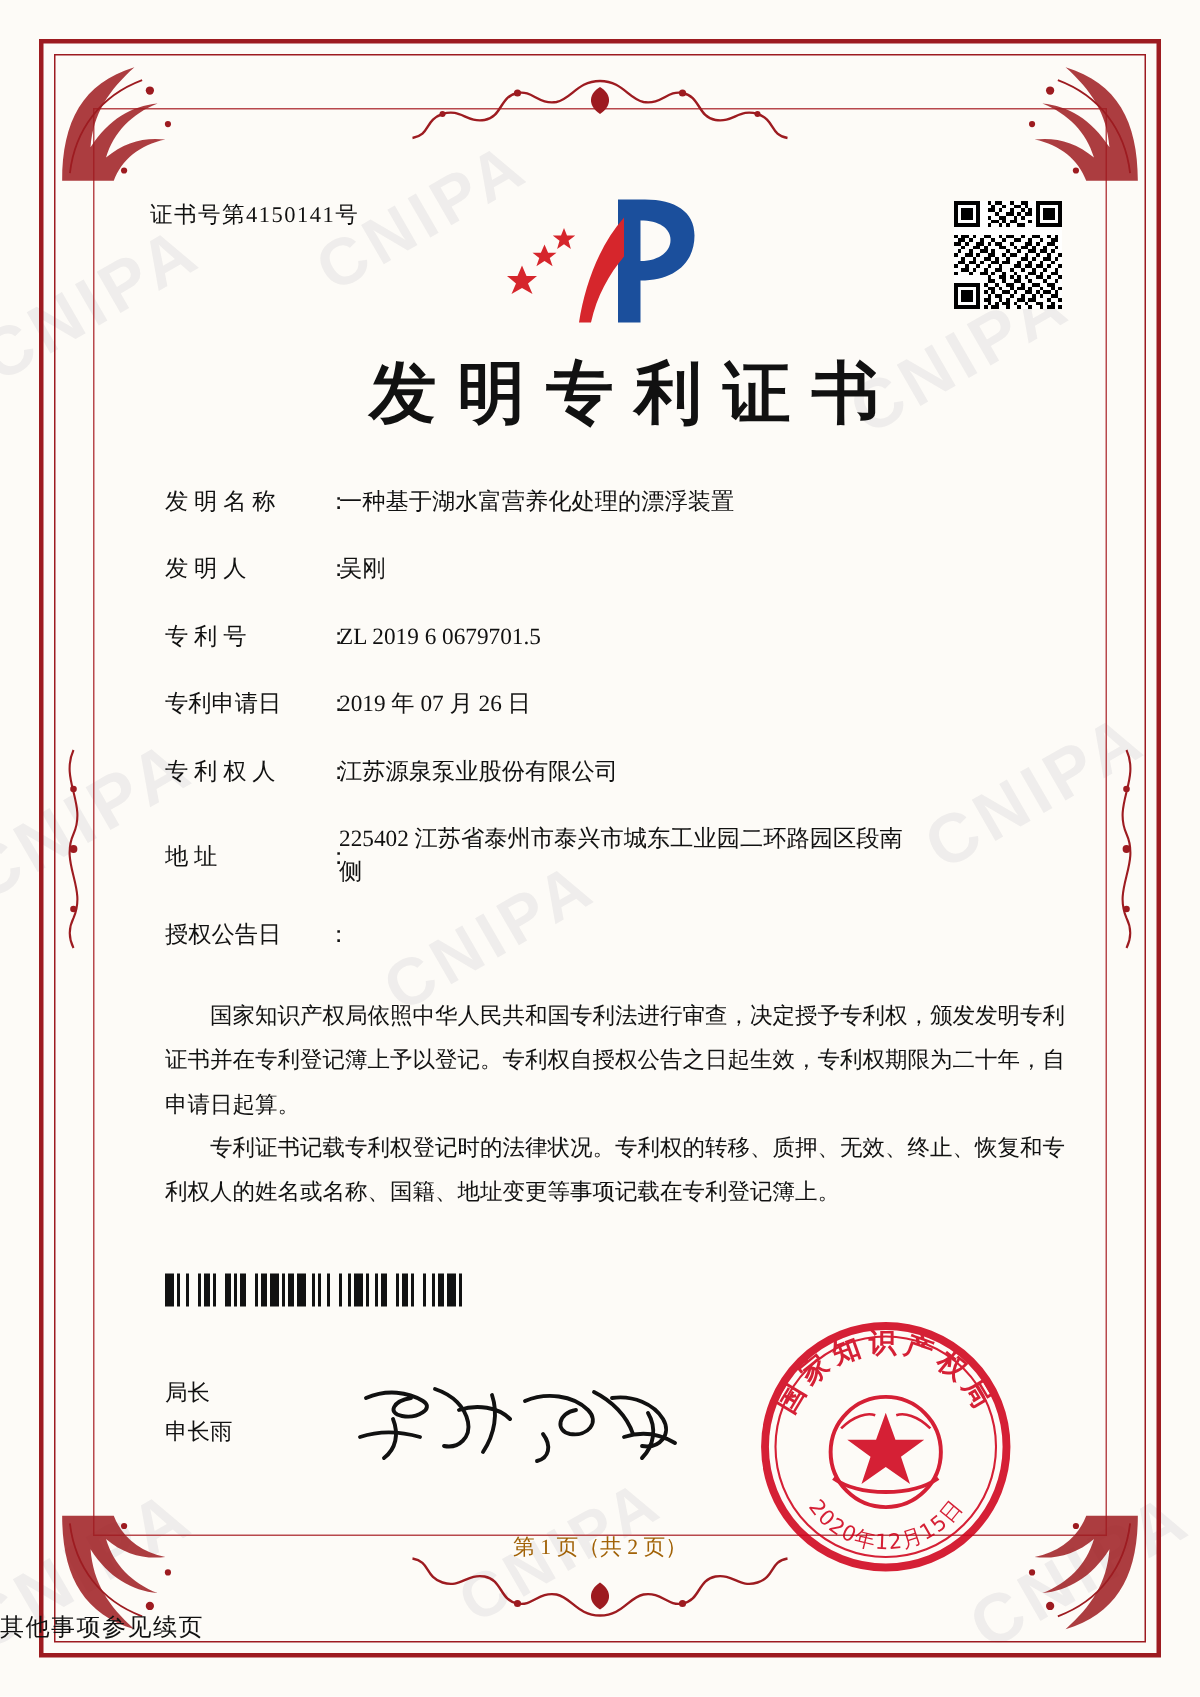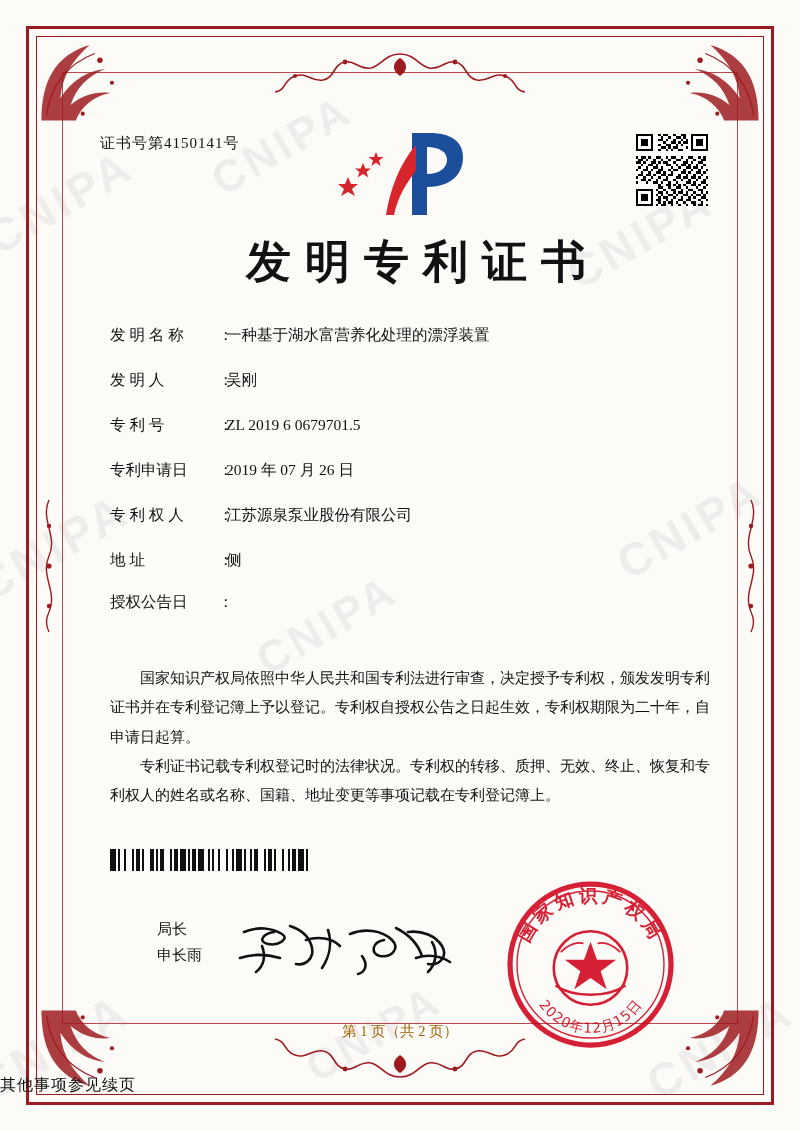--- a/index.html
+++ b/index.html
@@ -203,21 +203,20 @@
     background: #111;
     height: 100%;
   }
 
   .signer {
     position: absolute;
     left: 48px; top: 845px;
     font-size: 15px;
     color: #111;
     line-height: 1.7;
-    margin-left: 47px;
   }
 
   .signature {
     position: absolute;
     left: 170px; top: 840px;
     width: 230px; height: 70px;
     color: #111;
   }
   .signature svg { width: 100%; height: 100%; }
 
@@ -610,20 +609,21 @@
       <div class="field-row">
         <span class="field-label">专 利 权 人</span>
         <span class="field-sep">：</span>
         <span class="field-value">江苏源泉泵业股份有限公司</span>
       </div>
 
       <div class="field-row">
         <span class="field-label">地        址</span>
         <span class="field-sep">：</span>
         <span class="field-value">
+          <span>225402 江苏省泰州市泰兴市城东工业园二环路园区段南</span>
           <span class="second-line">侧</span>
         </span>
       </div>
 
       <div class="field-row inline2">
         <span class="field-label">授权公告日</span>
         <span class="field-sep">：</span>
       </div>
 
     </div>

